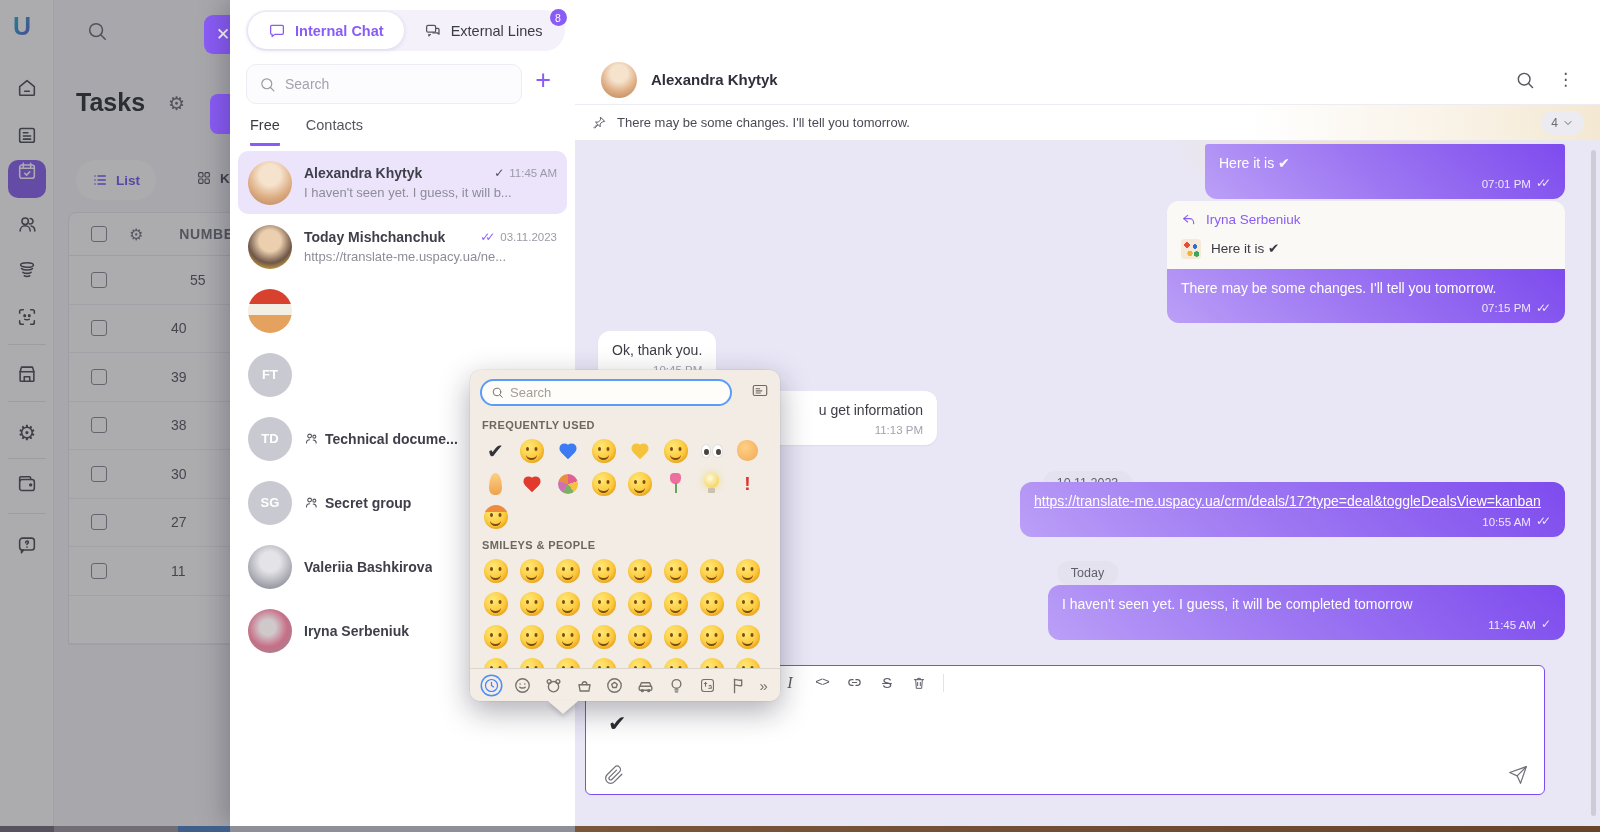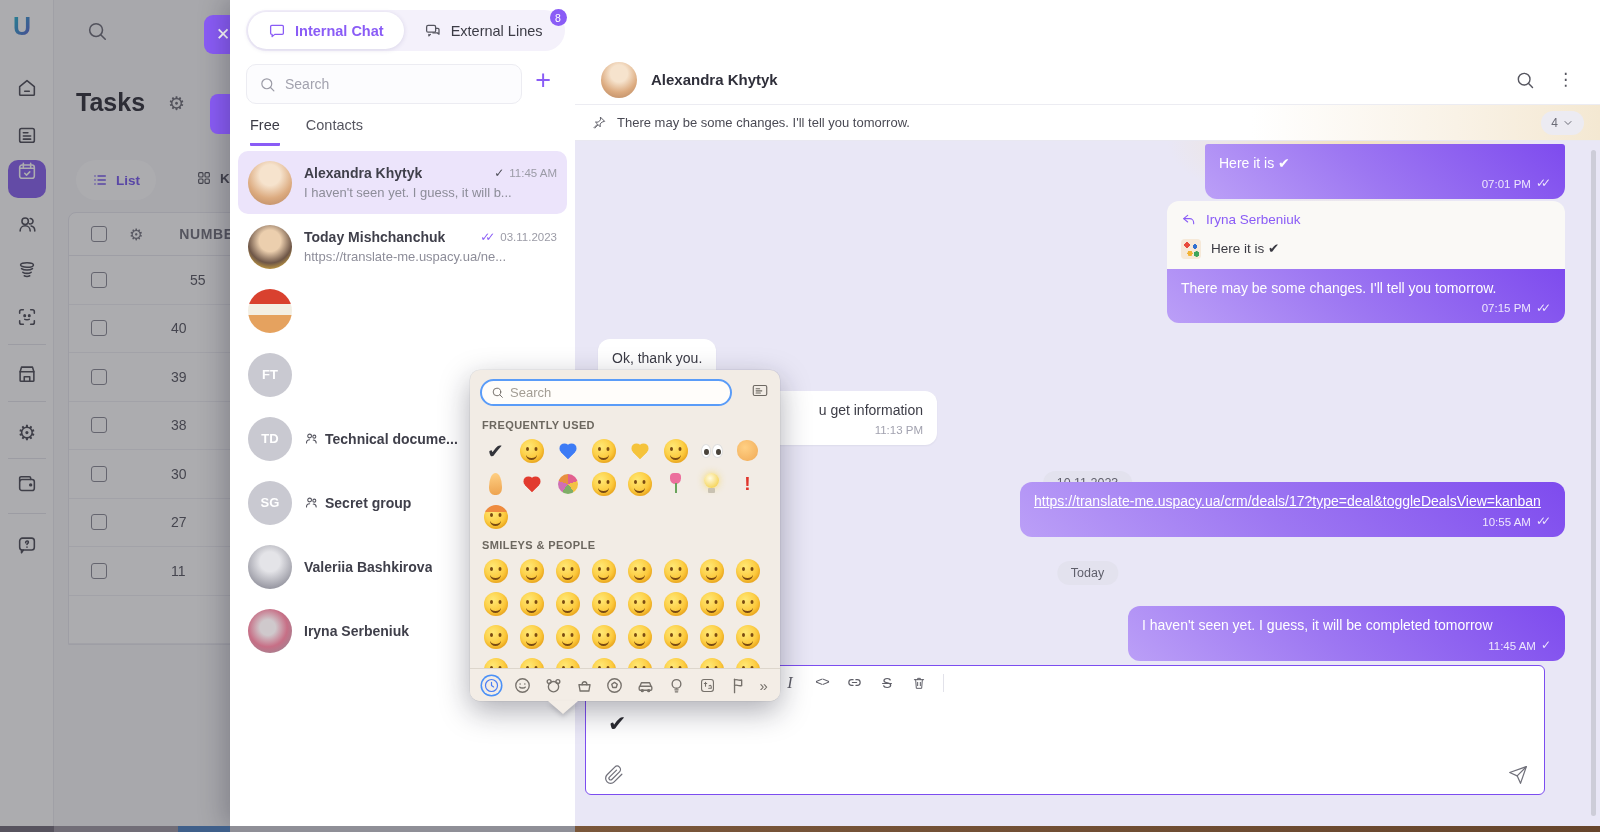--- a/index.html
+++ b/index.html
@@ -510,35 +510,35 @@
         <div class="r-quote">
                 <span class="r-thumb"></span>
                 <span>Here it is ✔</span>
               </div>
             </div>
       <div class="r-bot"><span>There may be some changes. I'll tell you tomorrow.</span><div class="meta">
                 <span>07:15 PM</span>
                 <span class="mchk d">✓✓</span>
               </div></div>
           </div>
-          <div class="bub in" style="top: 198px; left: 23px;"><span>Ok, thank you.</span><div class="meta">
+          <div class="bub in" style="top: 190px; left: 23px;"><span>Ok, thank you.</span><div class="meta">
               <span>10:45 PM</span>
             </div></div>
           <div class="bub in right-text" style="top: 250px; left: 45px; width: 317px;"><span>u get information</span><div class="meta">
               <span>11:13 PM</span>
             </div></div>
           <div class="dchip" style="top: 310px; margin-top: 20px;">10.11.2023</div>
           <div class="bub out" style="top: 341px; right: 35px; width: 545px;">
             <div class="body-out"><a class="lnk">https://translate-me.uspacy.ua/crm/deals/17?type=deal&amp;toggleDealsView=kanban</a><div class="meta">
                 <span>10:55 AM</span>
                 <span class="mchk d">✓✓</span>
               </div></div>
           </div>
           <div class="dchip" style="top: 420px;">Today</div>
-          <div class="bub out" style="top: 465px; right: 35px; width: 437px;">
+          <div class="bub out" style="top: 444px; right: 35px; width: 517px;">
             <div class="body-out"><span>I haven't seen yet. I guess, it will be completed tomorrow</span><div class="meta">
                 <span>11:45 AM</span>
                 <span class="mchk">✓</span>
               </div></div>
           </div>
         </div>
       <div class="scrollbar"></div>
     </div>
   </section>
 

